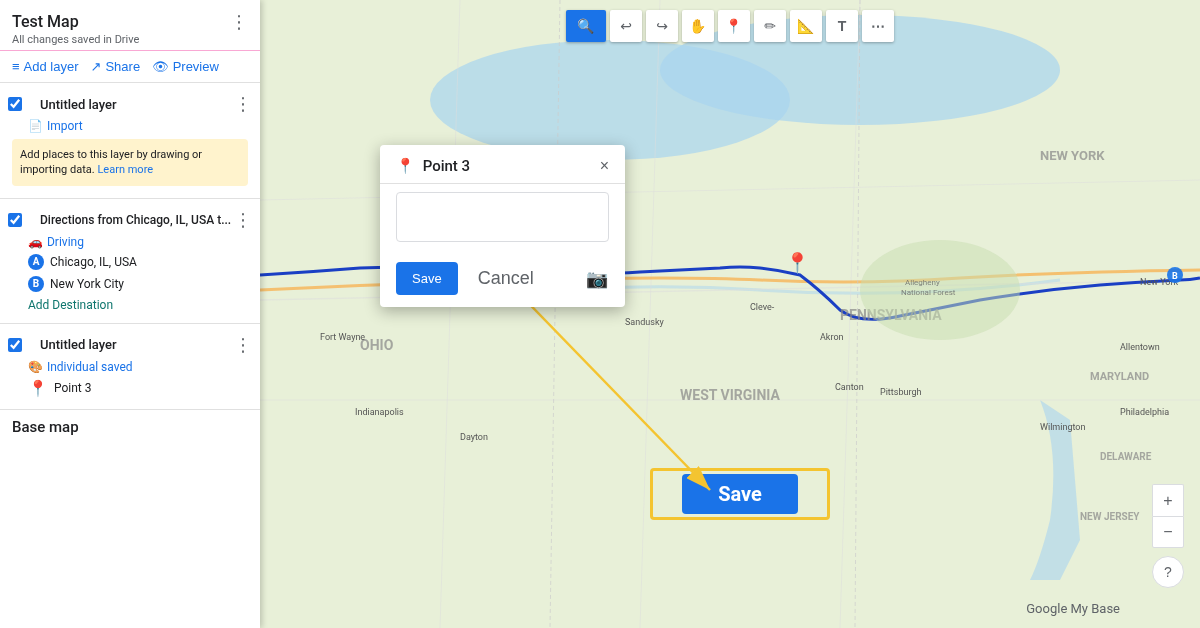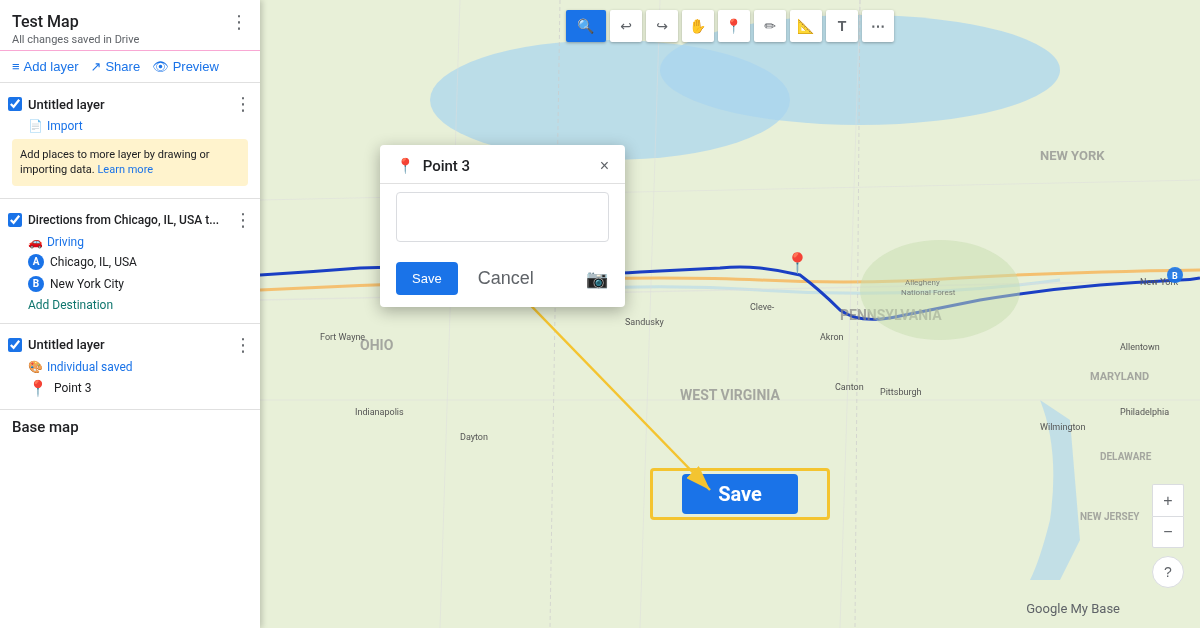--- a/index.html
+++ b/index.html
@@ -69,21 +69,21 @@
     .layer-header {
       display: flex;
       align-items: center;
       justify-content: space-between;
       padding: 4px 8px;
     }
 
     .layer-title-row {
       display: flex;
       align-items: center;
-      gap: 6px;
+      gap: 18px;
     }
 
     .layer-title {
       font-size: 13px;
       font-weight: 500;
       color: #202124;
     }
 
     .checkbox {
       width: 14px;
@@ -471,21 +471,21 @@
         <input type="checkbox" class="checkbox" checked="" style="">
         <span class="layer-title">Untitled layer</span>
       </div>
       <button class="more-btn">⋮</button>
     </div>
     <div class="import-link">
       <span style="font-size:12px;">📄</span>
       <span>Import</span>
     </div>
     <div class="info-box">
-      <span>Add places to more layer by drawing or importing data.</span>
+      <span>Add places to this layer by drawing or importing data.</span>
       <a>Learn more</a>
     </div>
   </div>
 
   <div class="layer-section">
     <div class="layer-header">
       <div class="layer-title-row">
         <input type="checkbox" class="checkbox" checked="" style="">
         <span class="layer-title" style="font-size:12px;">Directions from Chicago, IL, USA t...</span>
       </div>

